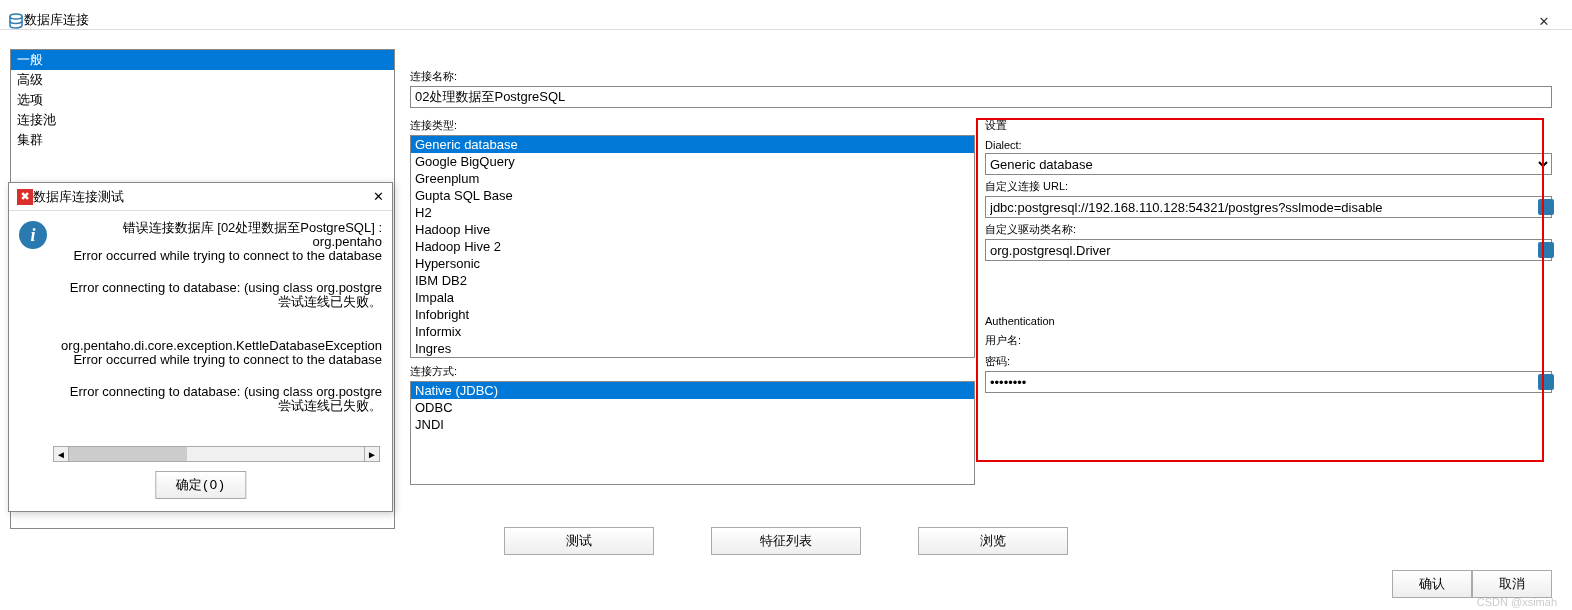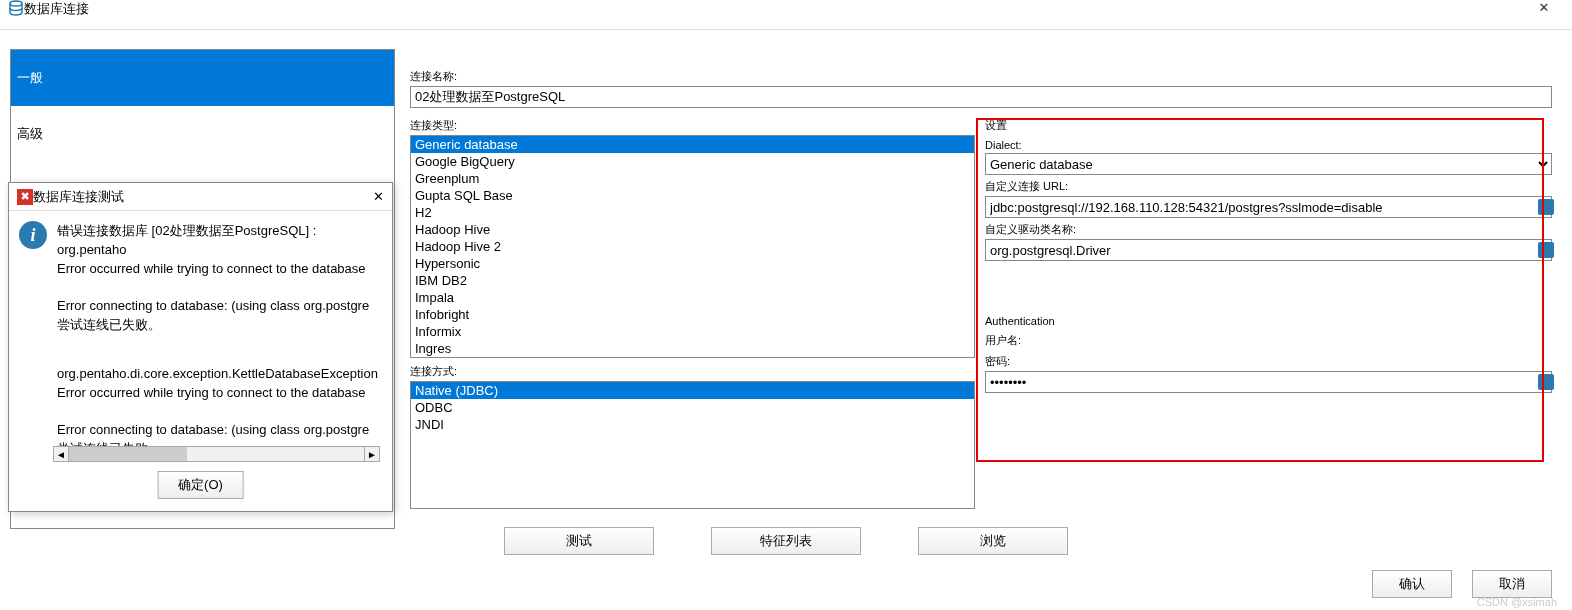--- a/index.html
+++ b/index.html
@@ -1,23 +1,23 @@
 <!DOCTYPE html>
 <html><head>
 <meta charset="utf-8">
 <style>
 * { box-sizing: border-box; margin: 0; padding: 0; font-family: "Microsoft YaHei", sans-serif; font-size: 13px; }
 body { width: 1572px; height: 610px; background: #fff; position: relative; overflow: hidden; }
 
-.title-bar { height: 30px; border-bottom: 1px solid #ddd; display: flex; align-items: flex-start; padding: 0 8px; }
+.title-bar { height: 30px; border-bottom: 1px solid #ddd; display: flex; align-items: flex-end; padding: 0 8px; }
 .title-bar .spacer { flex: 1; }
 .title-bar .close { width: 40px; text-align: center; cursor: pointer; color: #333; }
 
 .sidebar { width: 385px; border: 1px solid #888; margin: 19px 0 0 10px; height: 480px; background: #fff; }
-.sidebar .item { padding: 19px 6px; cursor: pointer; font-size: 13px; }
+.sidebar .item { padding: 1px 6px; cursor: pointer; font-size: 13px; }
 .sidebar .item.sel { background: #0078d7; color: #fff; }
 
 .content { flex: 1; padding: 35px 10px 0 15px; }
 .lbl { margin: 4px 0 2px 0; font-size: 11px; }
 .row { display: flex; gap: 10px; }
 .col { display: flex; flex-direction: column; }
 .col-left { width: 565px; }
 .col-right { flex: 1; }
 
 input[type=text], input[type=password] { width: 100%; border: 1px solid #888; padding: 2px 4px; font-size: 13px; height: 22px; }
@@ -27,33 +27,33 @@
 .listbox .opt { padding: 0 4px; cursor: pointer; font-size: 13px; line-height: 17px; }
 .listbox .opt.sel { background: #0078d7; color: #fff; }
 .ic-btn { position: absolute; right: -2px; width: 16px; height: 16px; background: #2a7ab0; border-radius: 2px; }
 .relwrap { position: relative; }
 
 .red-box { border: 2px solid #e60000; position: absolute; pointer-events: none; }
 
 .btn { border: 1px solid #aaa; background: linear-gradient(#fff,#eee); padding: 4px 20px; cursor: pointer; font-size: 13px; min-width: 80px; }
 
 .bottom-btns { position: absolute; bottom: 55px; left: 0; right: 0; display: flex; justify-content: center; gap: 57px; }
-.footer-btns { position: absolute; bottom: 12px; right: 20px; display: flex; gap: 20px; }
+.footer-btns { position: absolute; bottom: 12px; right: 20px; display: flex; }
 
 
 .dlg { position: absolute; top: 182px; left: 8px; width: 385px; height: 330px; background: #fff; border: 1px solid #888; box-shadow: 2px 2px 8px rgba(0,0,0,.2); }
 .dlg-title { height: 28px; display: flex; align-items: center; padding: 0 8px; border-bottom: 1px solid #ddd; }
 .dlg-title .spacer { flex: 1; }
 .dlg-body { padding: 10px 10px 0 10px; display: flex; gap: 10px; height: 250px; }
-.dlg-body .msg { flex: 1; overflow: hidden; font-size: 13px; line-height: 19px; }
+.dlg-body .msg { flex: 1; overflow: hidden; font-size: 13px; line-height: 14px; text-align: right; }
 .dlg-scroll { position: absolute; bottom: 48px; left: 44px; right: 12px; height: 18px; display: flex; align-items: center; }
 .dlg-scroll .arrow { width: 16px; height: 16px; border: 1px solid #aaa; background: #f0f0f0; display: flex; align-items: center; justify-content: center; font-size: 10px; }
 .dlg-scroll .track { flex: 1; height: 16px; background: #f0f0f0; border-top: 1px solid #aaa; border-bottom: 1px solid #aaa; position: relative; }
 .dlg-scroll .thumb { position: absolute; left: 0; width: 40%; height: 100%; background: #ccc; }
-.dlg-ok { position: absolute; bottom: 12px; left: 50%; transform: translateX(-50%); }
+.dlg-ok { position: absolute; bottom: 12px; left: 50%; transform: translateX(-50%); font-family: Liberation Mono, monospace; }
 
 .info-icon { width: 28px; height: 28px; border-radius: 50%; background: #2a7ab0; color: #fff; display: flex; align-items: center; justify-content: center; font-weight: bold; font-style: italic; font-family: serif; font-size: 18px; flex-shrink: 0; }
 .tool-icon { width: 16px; height: 16px; background: #d9302c; display: flex; align-items: center; justify-content: center; color: #fff; font-size: 11px; }
 .db-icon svg { display: block; }
 
 .watermark { position: absolute; bottom: 2px; right: 15px; color: #ccc; font-size: 11px; }
 </style>
 </head>
 <body>
 
@@ -95,21 +95,21 @@
         <div class="opt">Hadoop Hive 2</div>
         <div class="opt">Hypersonic</div>
         <div class="opt">IBM DB2</div>
         <div class="opt">Impala</div>
         <div class="opt">Infobright</div>
         <div class="opt">Informix</div>
         <div class="opt">Ingres</div>
       </div>
 
       <div class="lbl" style="margin-top:6px;">连接方式:</div>
-      <div class="listbox" style="height:128px;">
+      <div class="listbox" style="height:104px;">
         <div class="opt sel">Native (JDBC)</div>
         <div class="opt">ODBC</div>
         <div class="opt">JNDI</div>
       </div>
     </div>
 
     <div class="col col-right" style="position:relative;">
       <div class="lbl">设置</div>
       <div class="lbl">Dialect:</div>
       <select class="drop"><option>Generic database</option></select>

